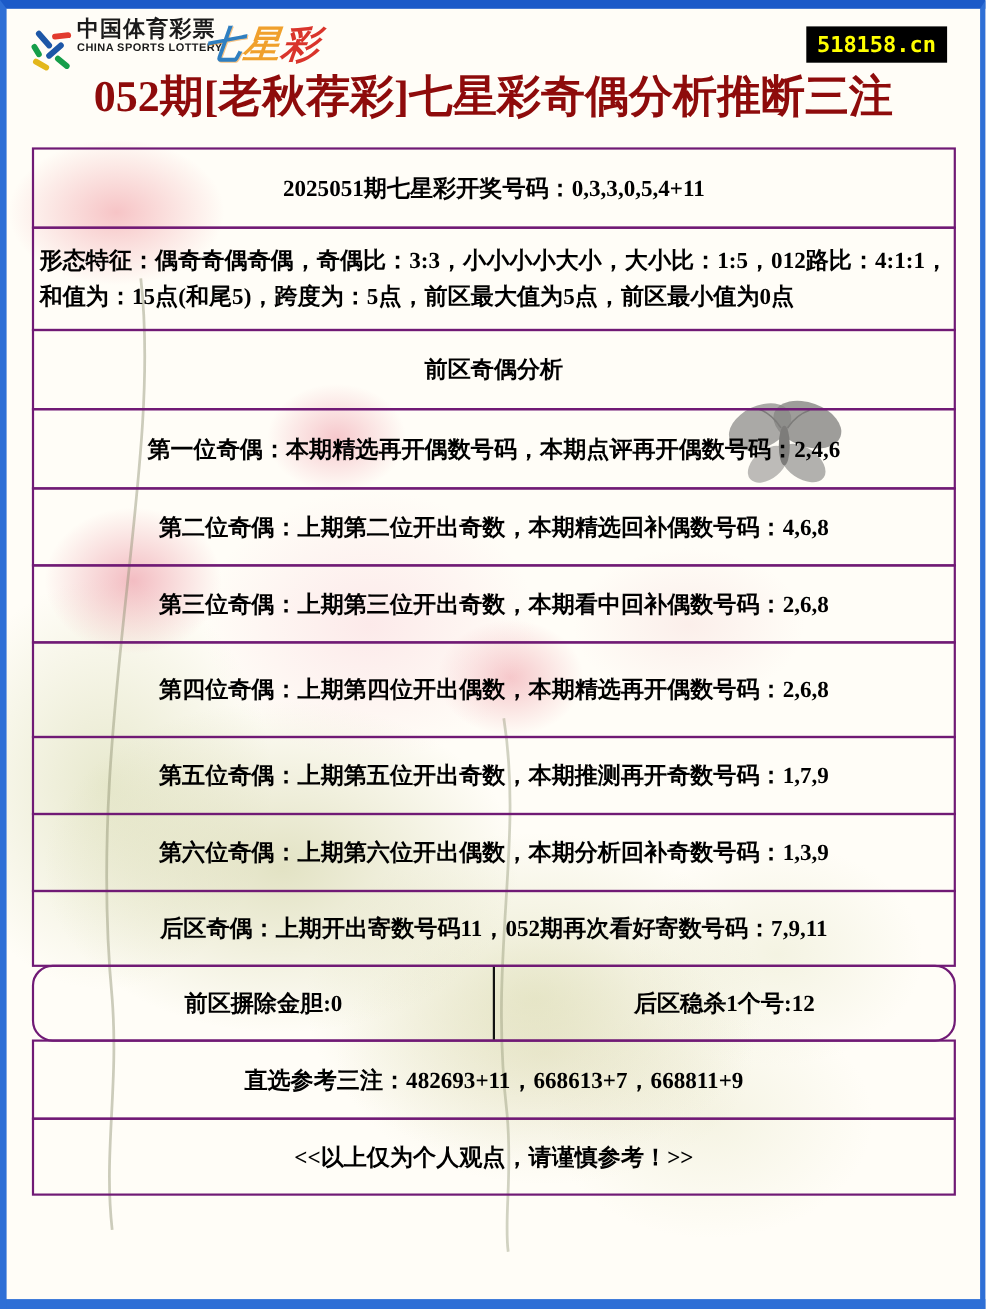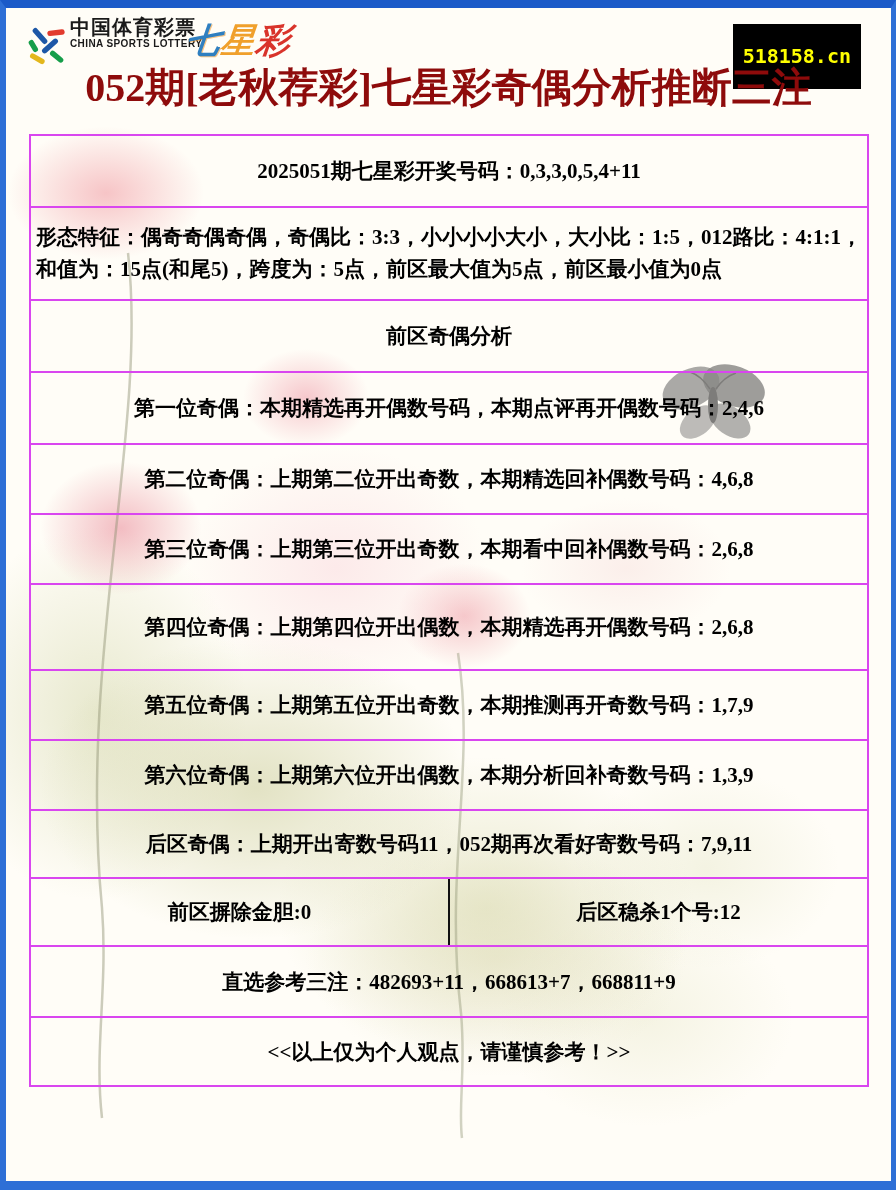--- a/index.html
+++ b/index.html
@@ -36,39 +36,39 @@
   .brand-cn{font-size:20px;font-weight:bold;letter-spacing:1px;line-height:21px;}
   .brand-en{font-size:10px;font-weight:bold;letter-spacing:.4px;line-height:11px;}
   .product{position:absolute;left:180px;top:10px;font-family:"Liberation Sans",sans-serif;
     font-size:34px;font-weight:900;font-style:italic;transform:skewX(-6deg);letter-spacing:1px;}
   .product .p0{color:#2f7fc0;text-shadow:1px 1px 0 rgba(240,150,40,.55);}
   .product .p1{color:#f0a02c;}
   .product .p2{color:#d9342b;}
   .badge{
     position:absolute;right:30px;top:16px;background:#000;color:#ffff00;
     font-family:"DejaVu Sans Mono",monospace;font-size:20px;font-weight:bold;
-    padding:20px 10px;line-height:25px;cursor:pointer;
+    padding:4px 10px;line-height:25px;cursor:pointer;
   }
   
   .title{
     position:absolute;left:0;top:52px;width:100%;margin:0;text-align:center;
     font-family:"Liberation Serif",serif;font-size:40px;font-weight:bold;color:#8e0b0b;
     white-space:nowrap;letter-spacing:0;
   }
   
   .table{position:absolute;left:23px;top:126px;width:840px;box-sizing:border-box;}
   .row{
-    box-sizing:border-box;border:2px solid #d946ef;margin-top:-2px;
+    box-sizing:border-box;border:2px solid #701a75;margin-top:-2px;
     display:flex;align-items:center;justify-content:center;
     font-size:21px;font-weight:bold;color:#000;text-align:center;
     font-family:"Liberation Serif",serif;background:transparent;
   }
   .row:first-child{margin-top:0;}
   .row.left{justify-content:flex-start;text-align:left;padding:0 5px;line-height:1.5;}
-  .row.split{padding:0;}
+  .row.split{padding:0;border-radius:19px;}
   .row.split .cell{
     flex:1;height:100%;display:flex;align-items:center;justify-content:center;box-sizing:border-box;
   }
   .row.split .cell:first-child{border-right:2px solid #111;}
 </style>
 </head>
 <body>
 
 <div class="page">
 

